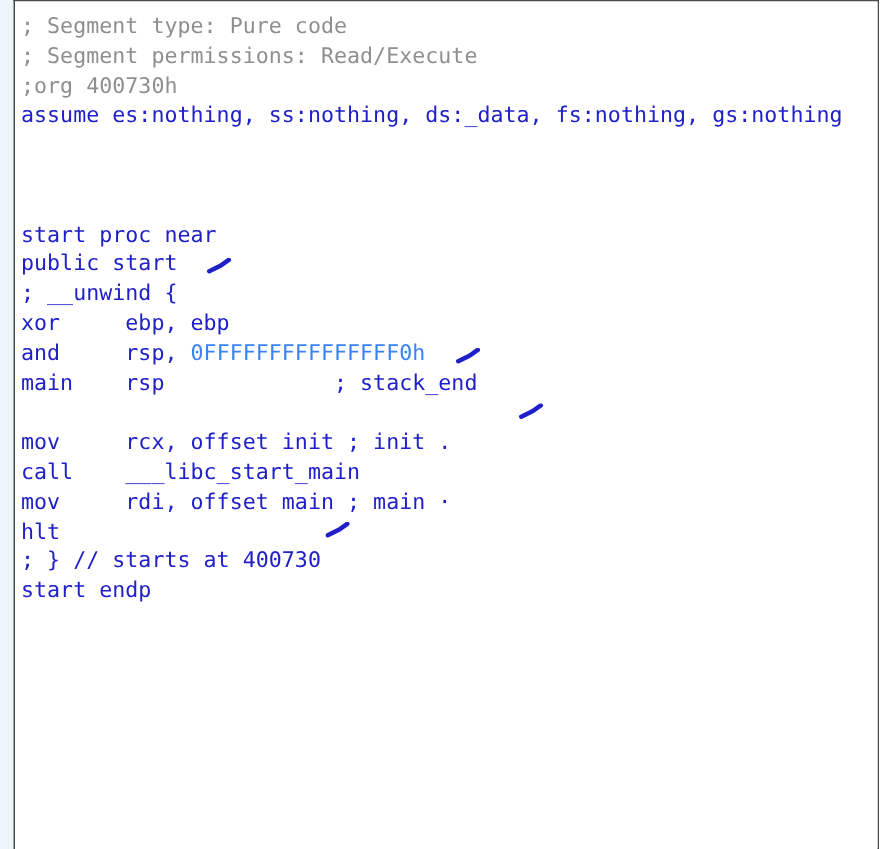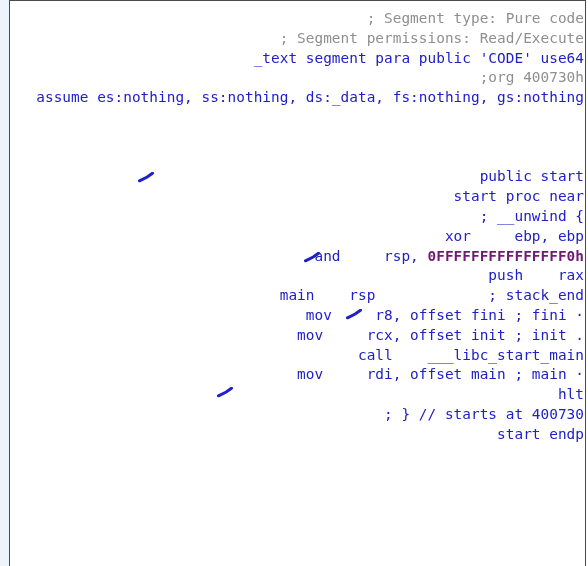--- a/index.html
+++ b/index.html
@@ -13,21 +13,20 @@
     overflow: hidden;
     font-family: "DejaVu Sans Mono", "Liberation Mono", monospace;
   }
 
   #disasm-window {
     position: relative;
     width: 472px;
     height: 566px;
     box-sizing: border-box;
     background: #ffffff;
-    text-align: right;
   }
 
   
   #gutter-strip {
     position: absolute;
     left: 0;
     top: 0;
     width: 9px;
     height: 566px;
     background: #eef4fb;
@@ -81,21 +80,21 @@
     height: 19.8px;
     line-height: 19.8px;
     font-size: 14.4px;
     white-space: pre;
     letter-spacing: 0.03px;
     position: relative;
   }
 
   .tok-comment   { color: #8f8f8f; }
   .tok-code      { color: #2020c8; }
-  .tok-number    { color: #701a75; font-weight: bold; }
+  .tok-number    { color: #3b82f6; }
   .tok-blank     { color: transparent; }
 
   
   .tick-mark {
     position: absolute;
     width: 17px;
     height: 11px;
     pointer-events: none;
   }
   .tick-mark svg { display: block; }
@@ -107,38 +106,36 @@
 
   <div id="gutter-strip"></div>
   <div id="gutter-rule"></div>
   <div id="top-rule"></div>
   <div id="right-rule"></div>
 
   <div id="code-area">
     <div id="code-lines">
         <div class="code-line"><span class="tok-comment">; Segment type: Pure code</span></div>
         <div class="code-line"><span class="tok-comment">; Segment permissions: Read/Execute</span></div>
-        <div class="code-line"><span class="tok-code">_text segment para public 'CODE' use64</span></div>
         <div class="code-line"><span class="tok-comment">;org 400730h</span></div>
         <div class="code-line"><span class="tok-code">assume es:nothing, ss:nothing, ds:_data, fs:nothing, gs:nothing</span></div>
         <div class="code-line"><span class="tok-blank">&nbsp;</span></div>
         <div class="code-line"><span class="tok-blank">&nbsp;</span></div>
         <div class="code-line"><span class="tok-blank">&nbsp;</span></div>
+        <div class="code-line"><span class="tok-code">start proc near</span></div>
         <div class="code-line"><span class="tok-code">public start</span><span class="tick-mark" style="left: 124px; top: 5px;"><svg viewBox="0 0 17 11" width="17" height="11" aria-hidden="true">
               <path d="M1.5 8.8 L9.2 5.0 L14.5 1.2" stroke="#2020c8" stroke-width="3" stroke-linecap="round" fill="none"></path>
             </svg></span></div>
-        <div class="code-line"><span class="tok-code">start proc near</span></div>
         <div class="code-line"><span class="tok-code">; __unwind {</span></div>
         <div class="code-line"><span class="tok-code">xor     ebp, ebp</span></div>
         <div class="code-line"><span class="tok-code">and     rsp, </span><span class="tok-number">0FFFFFFFFFFFFFFF0h</span><span class="tick-mark" style="left: 290px; top: 5px;"><svg viewBox="0 0 17 11" width="17" height="11" aria-hidden="true">
               <path d="M1.5 8.8 L9.2 5.0 L14.5 1.2" stroke="#2020c8" stroke-width="3" stroke-linecap="round" fill="none"></path>
             </svg></span></div>
-        <div class="code-line"><span class="tok-code">push    rax</span></div>
         <div class="code-line"><span class="tok-code">main    rsp             ; stack_end</span></div>
-        <div class="code-line"><span class="tok-code">mov     r8, offset fini ; fini ·</span><span class="tick-mark" style="left: 332px; top: 3px;"><svg viewBox="0 0 17 11" width="17" height="11" aria-hidden="true">
+        <div class="code-line"><span class="tick-mark" style="left: 332px; top: 3px;"><svg viewBox="0 0 17 11" width="17" height="11" aria-hidden="true">
               <path d="M1.5 8.8 L9.2 5.0 L14.5 1.2" stroke="#2020c8" stroke-width="3" stroke-linecap="round" fill="none"></path>
             </svg></span></div>
         <div class="code-line"><span class="tok-code">mov     rcx, offset init ; init .</span></div>
         <div class="code-line"><span class="tok-code">call    ___libc_start_main</span></div>
         <div class="code-line"><span class="tok-code">mov     rdi, offset main ; main ·</span></div>
         <div class="code-line"><span class="tok-code">hlt</span><span class="tick-mark" style="left: 203px; top: 2px;"><svg viewBox="0 0 17 11" width="17" height="11" aria-hidden="true">
               <path d="M1.5 8.8 L9.2 5.0 L14.5 1.2" stroke="#2020c8" stroke-width="3" stroke-linecap="round" fill="none"></path>
             </svg></span></div>
         <div class="code-line"><span class="tok-code">; } // starts at 400730</span></div>
         <div class="code-line"><span class="tok-code">start endp</span></div>

